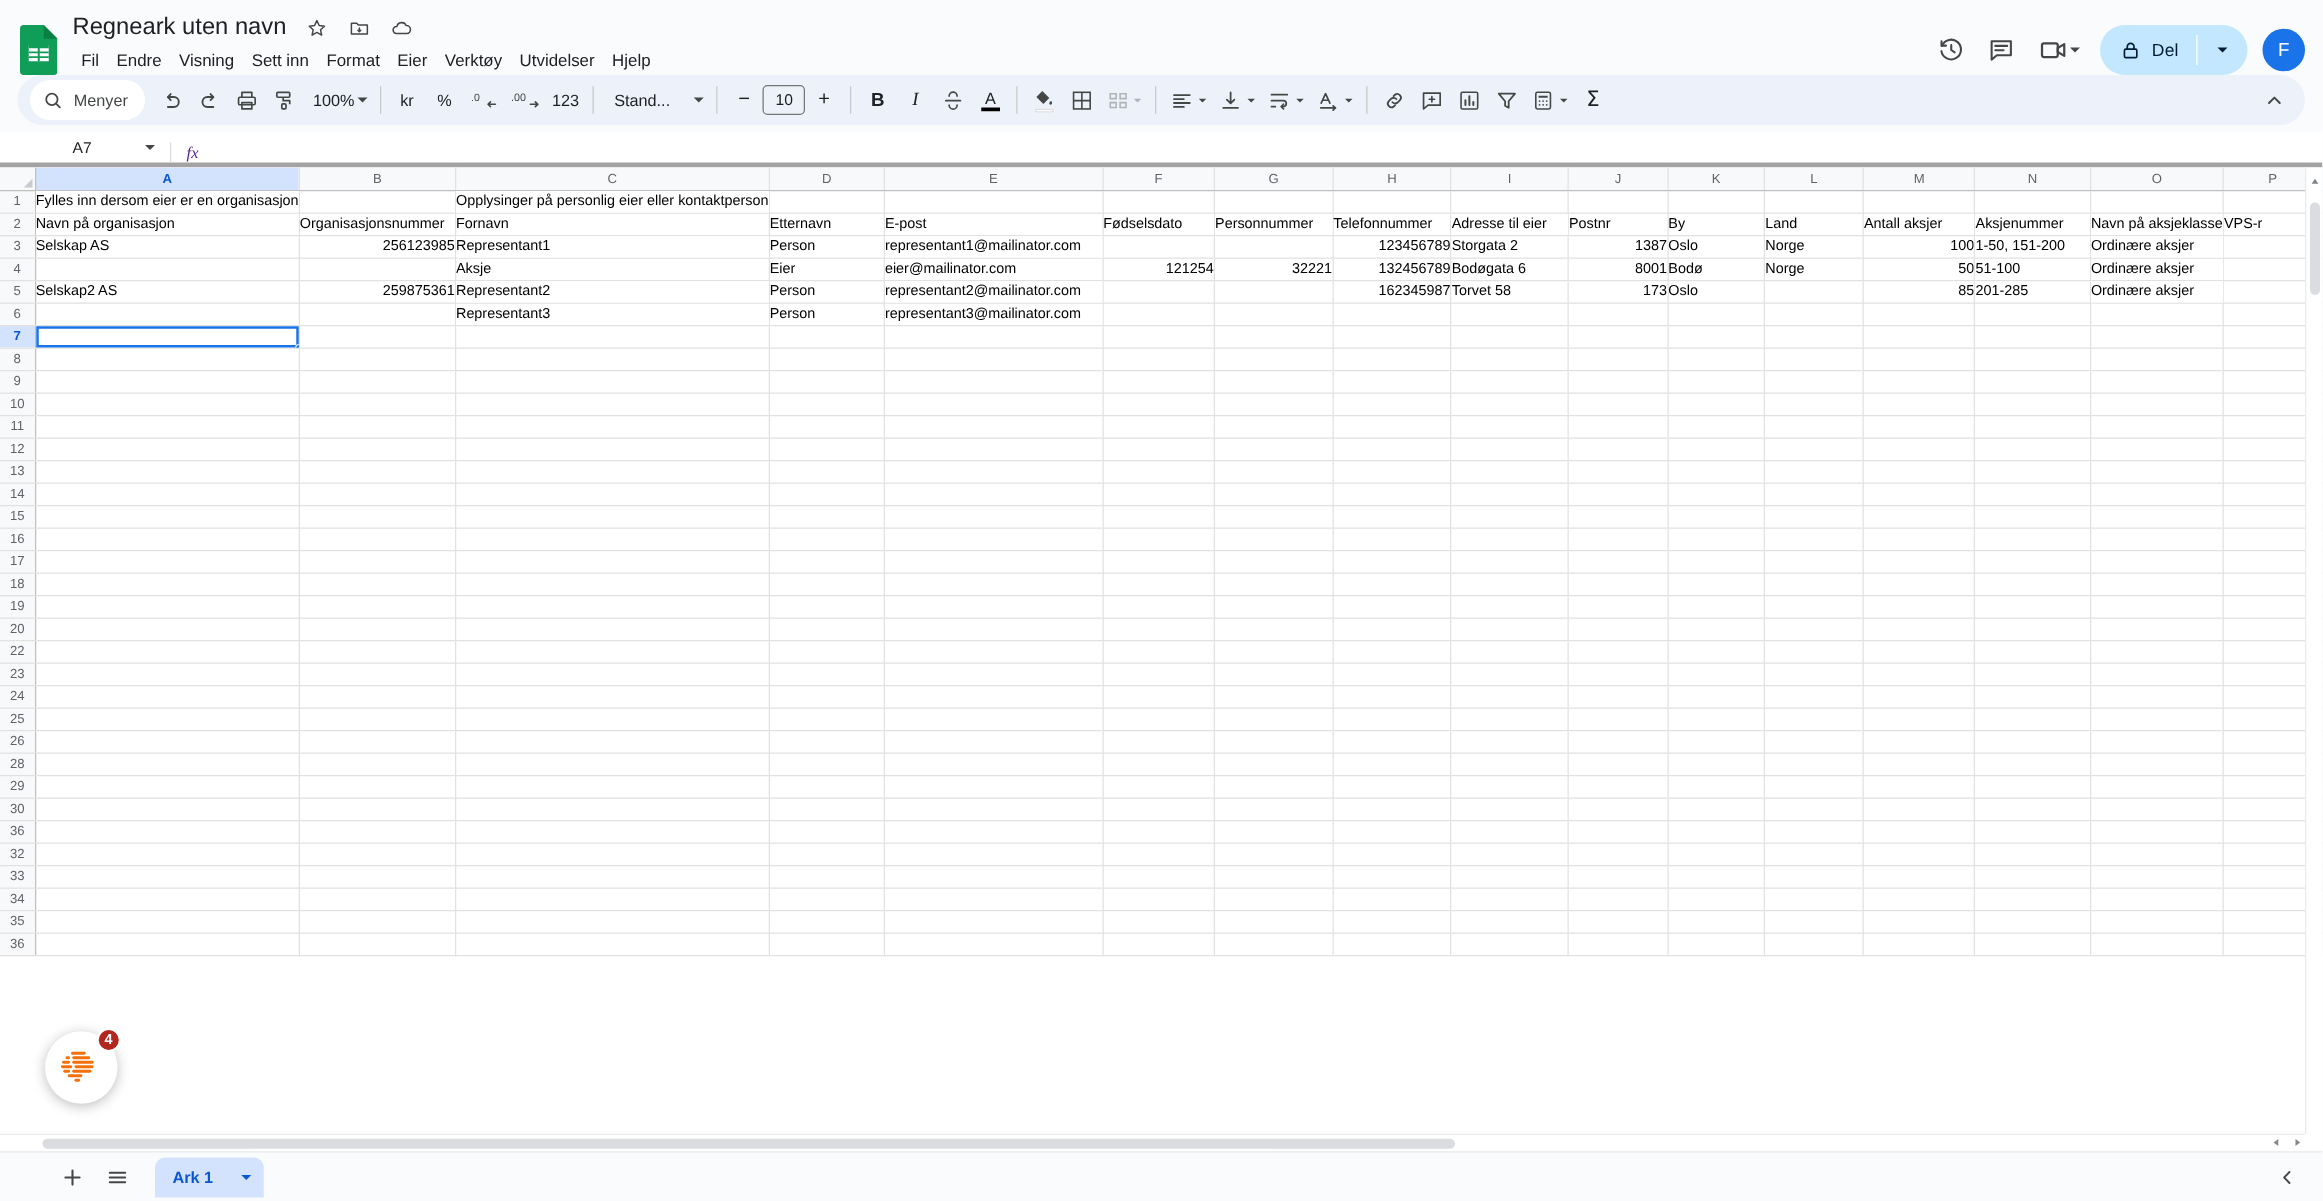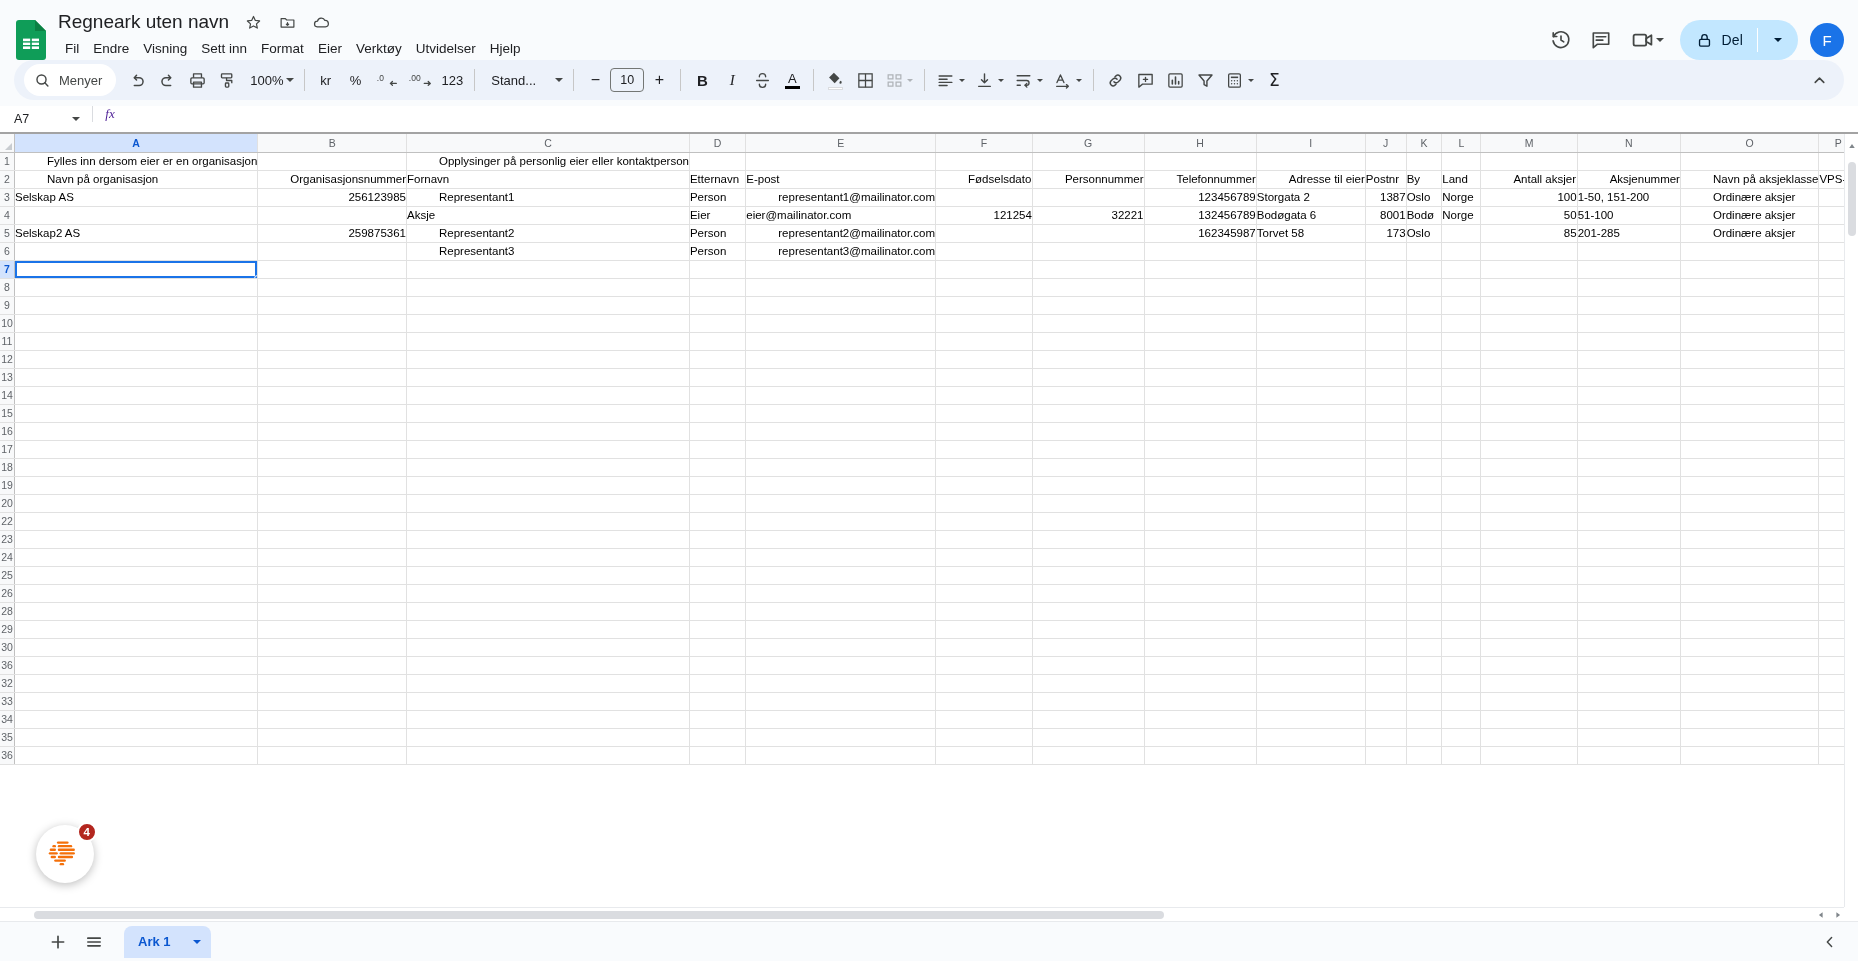--- a/index.html
+++ b/index.html
@@ -48,42 +48,42 @@
   .tb-text { font-size:13px; color:#202124; }
   .font-ctl { display:flex; align-items:center; gap:6px; height:30px; padding:0 4px 0 10px; border-radius:6px; cursor:pointer; min-width:86px; }
   .fs-box { width:34px; height:24px; border:1px solid #747775; border-radius:4px; display:flex; align-items:center; justify-content:center; font-size:12.5px; color:#202124; background:transparent; cursor:text; }
   .tb-collapse { margin-left:auto; }
   .caret { width:0;height:0;border-left:4px solid transparent;border-right:4px solid transparent;border-top:4px solid #444746; }
   .caret-sm { width:0;height:0;border-left:3.5px solid transparent;border-right:3.5px solid transparent;border-top:3.5px solid #444746; }
   .txtcolor-ind { width:15px;height:3px;background:#000; margin-top:1px; }
   .fillcolor-ind { width:15px;height:3px;background:#fff; margin-top:1px; border:1px solid #dadce0; }
 
   
-  .formula-bar { height: 28px; background:#ffffff; display:flex; align-items:flex-start; flex:0 0 auto; border-bottom:2px solid #a3a3a3; }
+  .formula-bar { height: 28px; background:#ffffff; display:flex; align-items:flex-end; flex:0 0 auto; border-bottom:4px solid #a3a3a3;padding-left:44px; }
   .name-box { width: 92px; height:100%; display:flex; align-items:center; padding-left:14px; cursor:text; }
   .name-box span { font-size:12.5px; color:#202124; }
   .name-caret { margin-left:auto; margin-right:12px; }
   .fb-sep { width:1px; height:16px; background:#dadce0; }
   .fx { width:34px; display:flex; align-items:center; justify-content:center; font-size:13px; color:#4c1d95; font-style:italic; font-family:"Liberation Serif", serif; }
   .fb-input { flex:1; height:100%; font-size:12.5px; color:#202124; display:flex; align-items:center; cursor:text; }
 
   
   .grid-area { flex:1 1 auto; position:relative; overflow:hidden; background:#fff; }
   .grid-scroll { position:absolute; inset:0; overflow:hidden; }
   table.sheet { border-collapse:collapse; table-layout:fixed; }
   table.sheet td, table.sheet th { padding:0; margin:0; }
   .corner { width:36px; height:18px; background:#f8f9fa; border-right:1px solid #c0c0c0; border-bottom:1px solid #c0c0c0; position:relative; }
   .corner::after { content:""; position:absolute; right:2px; bottom:2px; width:0;height:0;border-left:7px solid transparent; border-bottom:7px solid #c8ccd0; }
   th.colhead { height:18px; background:#f8f9fa; border-right:1px solid #e1e1e1; border-bottom:1px solid #c0c0c0; font-size:10.5px; font-weight:400; color:#5f6368; text-align:center; vertical-align:middle; cursor:pointer; }
   th.colhead.sel { background:#d3e3fd; color:#0b57d0; font-weight:600; }
   td.rowhead { width:36px; height:18px; background:#f8f9fa; border-right:1px solid #c0c0c0; border-bottom:1px solid #e1e1e1; font-size:10.5px; color:#5f6368; text-align:center; vertical-align:middle; cursor:pointer; }
   td.rowhead.sel { background:#d3e3fd; color:#0b57d0; font-weight:600; }
   td.cell { height:18px; border-right:1px solid #e1e1e1; border-bottom:1px solid #e1e1e1; font-size:11.5px; color:#000; vertical-align:middle; white-space:nowrap; overflow:hidden; padding:0 3px; background:#fff; }
   td.cell.num { text-align:right; }
-  td.cell.ovf { overflow:visible; position:relative; z-index:2;padding-left:32px; }
+  td.cell.ovf { overflow:visible; position:relative; z-index:2; }
   td.cell.selcell { box-shadow: inset 0 0 0 2px #1a73e8; position:relative; }
   .fill-handle { position:absolute; width:7px; height:7px; background:#1a73e8; border-radius:50%; right:-4px; bottom:-4px; border:1px solid #fff; cursor:crosshair; }
 
   
   .vscroll { position:absolute; right:0; top:0; bottom:14px; width:14px; background:#fff; border-left:1px solid #e8eaed; }
   .vscroll .thumb { position:absolute; top:28px; left:3px; width:8px; height:74px; background:#dadce0; border-radius:4px; cursor:pointer; }
   .vscroll .arrow-top { position:absolute; top:2px; left:3px; }
   .hscroll { position:absolute; left:0; right:14px; bottom:0; height:14px; background:#fff; border-top:1px solid #e8eaed; }
   .hscroll .thumb { position:absolute; top:3px; left:34px; width:1130px; height:8px; background:#dadce0; border-radius:4px; cursor:pointer; }
   .h-arrows { position:absolute; right:-2px; bottom:0; height:14px; width:34px; display:flex; align-items:center; justify-content:space-around; }

